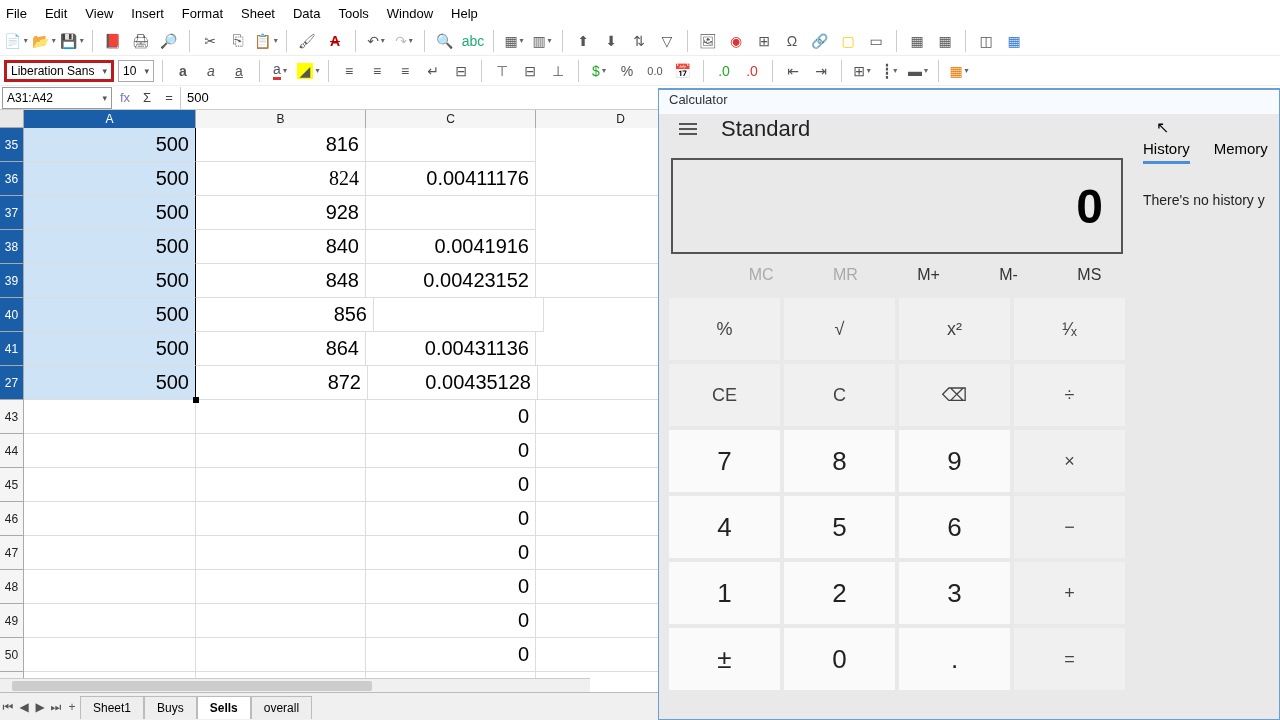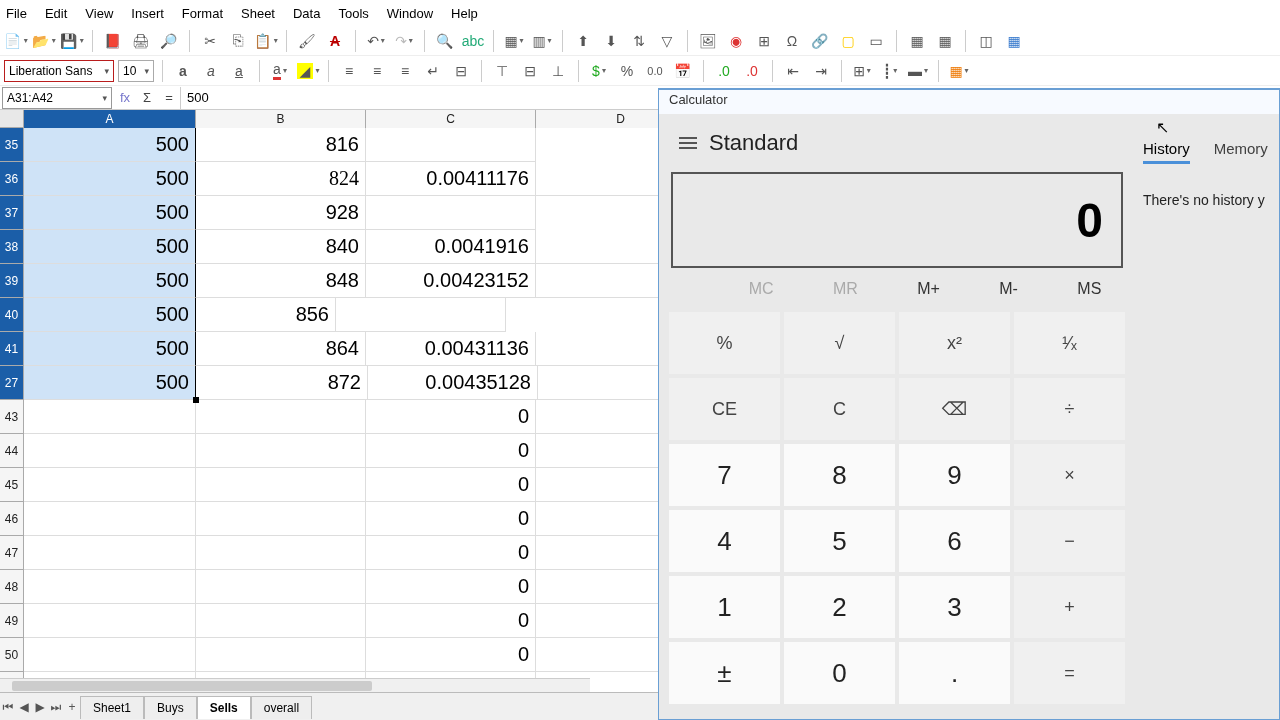--- a/index.html
+++ b/index.html
@@ -7,21 +7,21 @@
 
 
 .menubar { display: flex; gap: 18px; padding: 2px 6px; font-size: 13px; height: 26px; align-items: center; background: #fff; }
 .menubar span { cursor: default; }
 
 
 .toolbar { display: flex; align-items: center; gap: 4px; padding: 2px 4px; height: 30px; background: #fff; border-bottom: 1px solid #eee; }
 .toolbar .sep { width: 1px; height: 22px; background: #ccc; margin: 0 4px; }
 .tbtn { width: 24px; height: 24px; display: flex; align-items: center; justify-content: center; font-size: 14px; color: #555; }
 .tbtn.dd::after { content: "▾"; font-size: 8px; margin-left: 2px; color: #666; }
-.font-select { width: 110px; height: 22px; border: 1px solid #b91c1c; font-size: 12px; padding: 0 4px; display: flex; align-items: center; justify-content: space-between; }
+.font-select { width: 110px; height: 22px; border: 3px solid #b91c1c; font-size: 12px; padding: 0 4px; display: flex; align-items: center; justify-content: space-between; }
 .font-size { width: 36px; height: 22px; border: 1px solid #aaa; font-size: 12px; padding: 0 4px; display: flex; align-items: center; justify-content: space-between; }
 .dd-arrow { font-size: 9px; color: #555; }
 .bold { font-weight: bold; } .italic { font-style: italic; } .uline { text-decoration: underline; }
 .color-under { border-bottom: 3px solid; }
 
 
 .fbar { display: flex; align-items: center; height: 24px; border-bottom: 1px solid #ccc; }
 .cellref { width: 110px; height: 22px; border: 1px solid #999; font-size: 12px; padding: 0 4px; display: flex; align-items: center; justify-content: space-between; margin: 0 2px; }
 .fbar .fbtn { width: 22px; height: 22px; display: flex; align-items: center; justify-content: center; font-size: 13px; color: #444; }
 .formula-input { flex: 1; height: 22px; border: none; border-left: 1px solid #ccc; padding: 0 6px; font-size: 13px; }
@@ -50,33 +50,33 @@
 .tabs .nav { width: 16px; text-align: center; color: #555; }
 .tabs .tab { padding: 4px 12px; border: 1px solid #bbb; border-bottom: none; background: #eee; margin-top: 2px; }
 .tabs .tab.active { background: #fff; font-weight: bold; }
 
 
 .calc { position: absolute; top: 88px; left: 658px; width: 622px; height: 632px; background: #e9e9e9; border: 1px solid #6a9fd4; border-top: 2px solid #6a9fd4; }
 .calc-title { height: 24px; padding: 2px 10px; font-size: 13px; color: #333; background: #f7faff; }
 .calc-body { display: flex; height: calc(100% - 24px); }
 .calc-left { width: 476px; padding: 0 0 0 0; }
 .calc-right { flex: 1; padding: 16px 8px; }
-.calc-head { display: flex; align-items: center; gap: 12px; padding: 16px 20px 16px 20px; }
+.calc-head { display: flex; align-items: center; gap: 24px; padding: 2px 20px 16px 20px; }
 .hamb { width: 18px; display: flex; flex-direction: column; gap: 3px; }
 .hamb div { height: 2px; background: #555; }
 .mode { font-size: 22px; color: #222; }
 .display { margin: 0 12px; border: 2px solid #555; height: 96px; display: flex; align-items: center; justify-content: flex-end; padding: 0 18px; font-size: 48px; font-weight: 600; background: #e9e9e9; }
 .memrow { display: flex; justify-content: space-around; padding: 12px 4px 10px 60px; font-size: 16px; color: #333; }
 .memrow .dim { color: #aaa; }
 .keys { display: grid; grid-template-columns: repeat(4, 1fr); gap: 4px; padding: 4px 10px; }
 .key { height: 62px; display: flex; align-items: center; justify-content: center; font-size: 22px; background: #f0f0f0; color: #222; }
 .key.light { font-size: 18px; color: #444; }
 .key.num { background: #fafafa; font-size: 26px; font-weight: 500; }
 .calc-tabs { display: flex; gap: 24px; font-size: 15px; padding: 10px 0 6px 0; }
-.calc-tabs .t { color: #404040; padding-bottom: 4px; }
+.calc-tabs .t { color: #000000; padding-bottom: 4px; }
 .calc-tabs .t.active { border-bottom: 3px solid #4a90d9; color: #000; font-weight: 500; }
 .nohist { font-size: 14px; color: #222; padding-top: 22px; }
 .cursor { position: absolute; top: 118px; left: 1156px; font-size: 16px; pointer-events:none; }
 </style>
 </head>
 <body>
 
 <div class="menubar">
   <span>File</span>
   <span>Edit</span>
@@ -250,21 +250,21 @@
         <div class="cell" style="width: 170px;"></div>
       </div>
       <div class="row">
         <div class="cell selA" style="width: 172px;">500</div>
         <div class="cell" style="width: 170px;">848</div>
         <div class="cell" style="width: 170px;">0.00423152</div>
         <div class="cell" style="width: 170px;"></div>
       </div>
       <div class="row">
         <div class="cell selA" style="width: 172px;">500</div>
-        <div class="cell" style="width: 140px;">856</div>
+        <div class="cell" style="width: 178px;">856</div>
         <div class="cell" style="width: 170px;"></div>
       </div>
       <div class="row">
         <div class="cell selA" style="width: 172px;">500</div>
         <div class="cell" style="width: 170px;">864</div>
         <div class="cell" style="width: 170px;">0.00431136</div>
         <div class="cell" style="width: 170px;"></div>
       </div>
       <div class="row">
         <div class="cell selA" style="width: 172px;">500</div>

